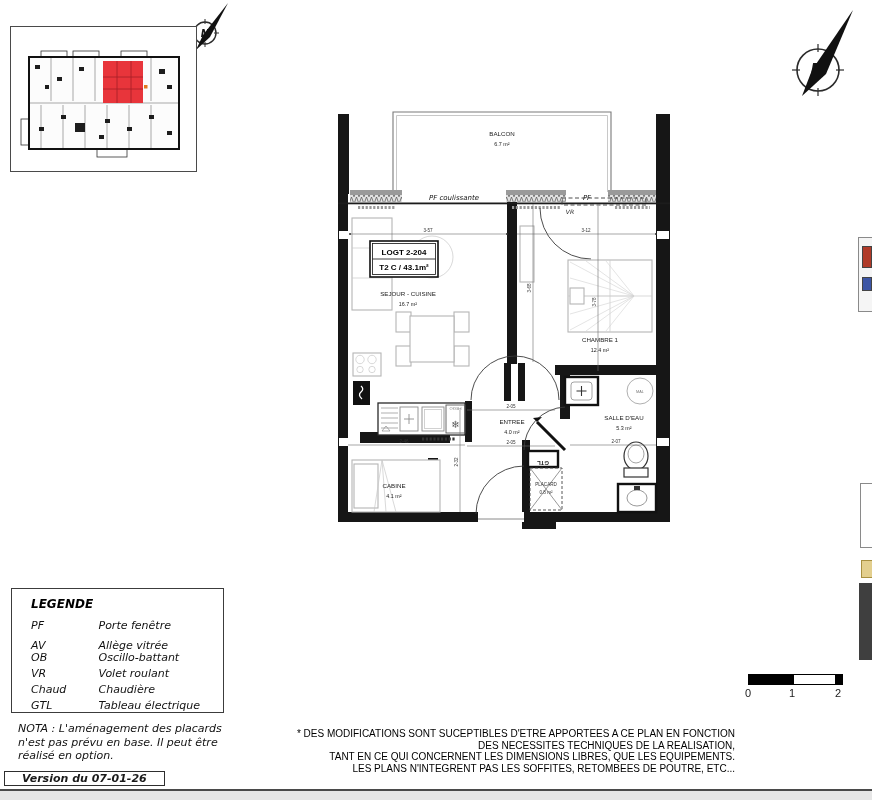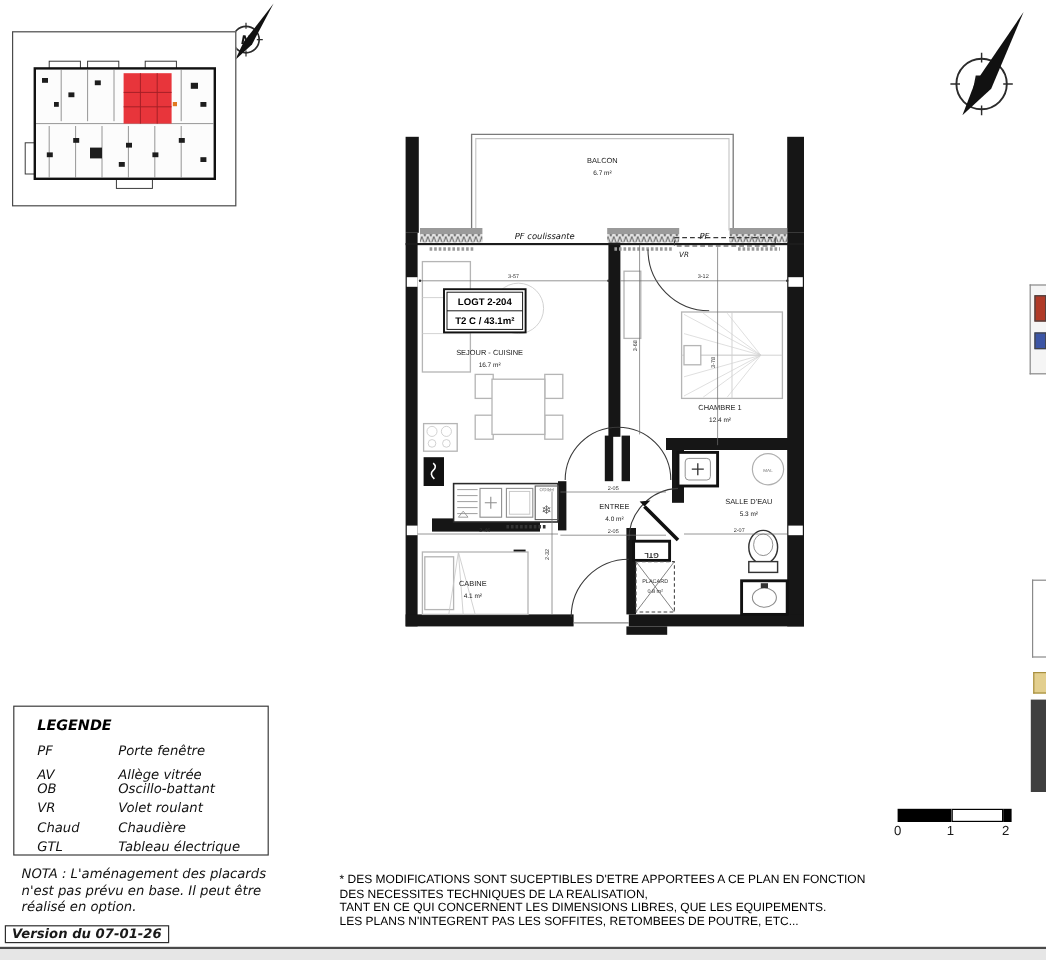--- a/index.html
+++ b/index.html
@@ -11,24 +11,24 @@
     font:bold italic 11.5px "DejaVu Sans",sans-serif;letter-spacing:.4px;background:#fff;}
   
   #keyplan-box{left:10px;top:26px;width:185px;height:144px;border:1px solid #4a4a4a;background:#fff;}
   
   #legend-box{left:11px;top:588px;width:211px;height:123px;border:1.2px solid #3c3c3c;background:#fff;}
   #legend-title{position:absolute;left:19px;top:8px;font:bold italic 12px "DejaVu Sans",sans-serif;color:#000000;}
   .lg-row{position:absolute;left:19px;width:186px;font:italic 11px "DejaVu Sans",sans-serif;color:#111;}
   .lg-abbr{display:inline-block;width:64px;}
   
   #nota{left:18px;top:722px;width:210px;font:italic 11px "DejaVu Sans",sans-serif;line-height:13.5px;color:#111;}
-  #version-box{left:4px;top:771px;border:1.6px solid #2e2e2e;padding:0 5px;
+  #version-box{left:4px;top:771px;border:1.6px solid #2e2e2e;padding:0 17px;
     font:bold italic 11px "DejaVu Sans",sans-serif;background:#fff;}
   
-  #disclaimer{left:283px;top:728px;width:452px;text-align:left;font:10px "Liberation Sans",sans-serif;
+  #disclaimer{left:283px;top:728px;width:452px;text-align:right;font:10px "Liberation Sans",sans-serif;
     line-height:11.6px;color:#000;}
   
   #scalebar{left:745px;top:671px;width:110px;height:30px;}
   #sb-black{position:absolute;left:3px;top:3px;width:45px;height:11px;background:#000;}
   #sb-white{position:absolute;left:48px;top:3px;width:43px;height:11px;background:#fff;border:1.5px solid #000;box-sizing:border-box;}
   #sb-tip{position:absolute;left:91px;top:3px;width:7px;height:11px;background:#000;}
   .sb-lab{position:absolute;top:16px;font:11px "Liberation Sans",sans-serif;}
   
   .edge-box{position:absolute;right:0;background:#f5f5f5;border:1px solid #8a8a8a;border-right:none;}
   

